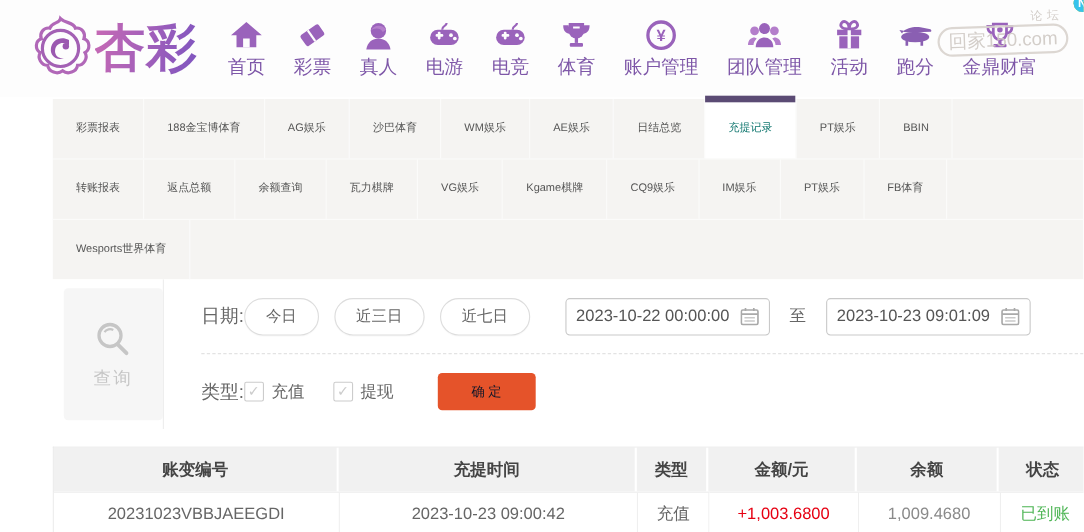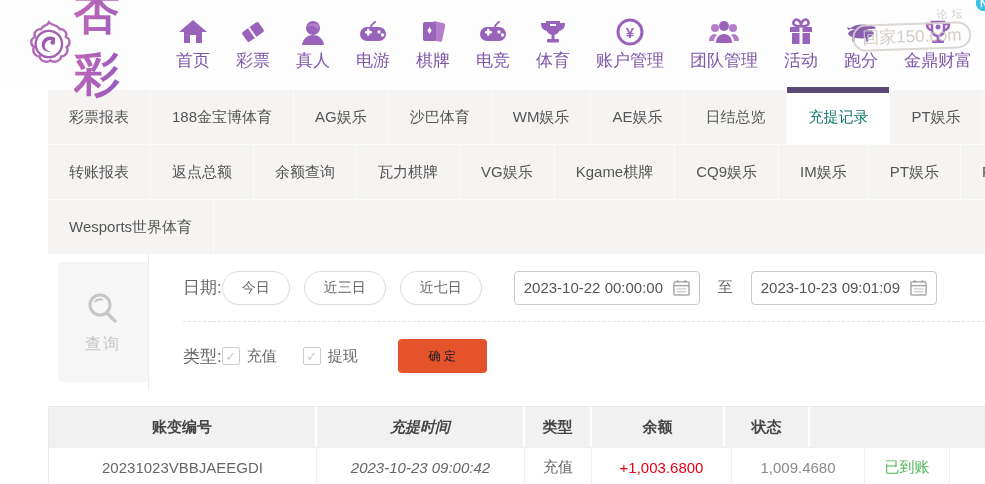--- a/index.html
+++ b/index.html
@@ -21,21 +21,21 @@
   .badge-h { background:#f7da2e; color:#8a7500; }
 
   .watermark { position:absolute; top:8px; right:14px; text-align:center; color:#cfc9c4; transform:rotate(-2deg); opacity:.9; }
   .watermark .wm-small { font-size:11px; letter-spacing:4px; display:block; text-align:right; padding-right:4px; }
   .watermark .wm-main { font-size:17px; border:2px solid #d9d3ce; border-radius:16px; padding:0 8px; display:inline-block; }
 
   
   .tabs { margin:2px 0 0 48px; background:#f5f4f2; }
   .tab-row { display:flex; }
   .tab-row + .tab-row { border-top:1px solid #fbfbfa; }
-  .tab { position:relative; height:54px; line-height:54px; padding:0 21px; font-size:15px; color:#555;
+  .tab { position:relative; height:54px; line-height:54px; padding:0 21px; font-size:10px; color:#555;
     border-right:1px solid #fbfbfa; white-space:nowrap; cursor:pointer; }
   .tab.active { background:#fff; color:#0f766e; }
   .tab.active::before { content:""; position:absolute; top:-3px; left:0; right:0; height:6px; background:#5b4b74; }
 
   
   .panel { margin-left:48px; background:#fff; display:flex; height:136px; }
   .q-side { width:90px; margin:8px 0 8px 10px; background:#f6f6f6; border-radius:4px;
     display:flex; flex-direction:column; align-items:center; justify-content:center; }
   .q-side-label { margin-top:6px; font-size:16px; color:#c6c6c6; letter-spacing:2px; }
   .q-main { flex:1; border-left:1px solid #ededed; padding-left:34px; display:flex; flex-direction:column; }
@@ -56,21 +56,21 @@
   .btn-confirm { margin-left:14px; width:89px; height:34px; background:#e5532a; border:none; border-radius:4px;
     color:#0f172a; font-size:12px; cursor:pointer; font-family:inherit; }
 
   
   .table { margin:16px 0 0 48px; width:945px; border:1px solid #eaeaea; border-bottom:none; }
   .t-row { display:flex; }
   .t-row.head .t-cell { background:#f1f1f1; font-weight:bold; color:#444; border-right:2px solid #fff; }
   .t-cell { height:40px; display:flex; align-items:center; justify-content:center; font-size:15px; color:#666;
     border-right:1px solid #efefef; }
   .t-row.body .t-cell { border-top:1px solid #eee; background:#fff; }
-  .c1{width:268px;} .c2{width:208px;font-style:italic;} .c3{width:67px;} .c4{width:140px;} .c5{width:133px;} .c6{width:85px;}
+  .c1{width:268px;} .c2{width:280px;} .c3{width:67px;} .c4{width:140px;} .c5{width:133px;} .c6{width:85px;}
   .c7{flex:1; border-right:none;}
   .amt { color:#e60012; }
   .bal { color:#8a8a8a; }
   .ok  { color:#4fb656; }
 </style>
 </head>
 <body>
 
 <div class="header">
   <div class="logo">
@@ -115,28 +115,20 @@
       <svg class="nav-icon" viewBox="0 0 32 32">
         <rect x="3" y="11" width="26" height="14" rx="7" fill="#9a63bb"></rect>
         <rect x="8" y="15" width="7" height="2.5" rx="1" fill="#fdfdfd"></rect>
         <rect x="10" y="12.8" width="2.5" height="7" rx="1" fill="#fdfdfd"></rect>
         <circle cx="22" cy="16" r="1.7" fill="#fdfdfd"></circle>
           <circle cx="25.5" cy="19" r="1.7" fill="#fdfdfd"></circle>
         <path d="M14 11c0-4 4-3 4-6" stroke="#9a63bb" stroke-width="2" fill="none"></path>
       </svg>
       <span class="badge badge-h" style="position:absolute; margin-left:30px;">H</span>
       <span class="nav-label">电游</span>
-    </div>
-    <div class="nav-item">
-      <svg class="nav-icon" viewBox="0 0 32 32">
-        <rect x="14" y="6" width="13" height="19" rx="2" fill="#b47ecb" transform="rotate(12 20 15)"></rect>
-        <rect x="6" y="6" width="13" height="19" rx="2" fill="#9a63bb"></rect>
-        <path d="M12.5 11 l2.2 3.5 -2.2 3.5 -2.2 -3.5 z" fill="#fdfdfd"></path>
-      </svg>
-      <span class="nav-label">棋牌</span>
     </div>
     <div class="nav-item">
       <svg class="nav-icon" viewBox="0 0 32 32">
         <rect x="3" y="11" width="26" height="14" rx="7" fill="#9a63bb"></rect>
         <rect x="8" y="15" width="7" height="2.5" rx="1" fill="#fdfdfd"></rect>
         <rect x="10" y="12.8" width="2.5" height="7" rx="1" fill="#fdfdfd"></rect>
         <circle cx="22" cy="16" r="1.7" fill="#fdfdfd"></circle>
           <circle cx="25.5" cy="19" r="1.7" fill="#fdfdfd"></circle>
         <path d="M18 11c0-4 4-3 4-6" stroke="#9a63bb" stroke-width="2" fill="none"></path>
       </svg>
@@ -295,20 +287,21 @@
       <button class="btn-confirm">确 定</button>
     </div>
   </div>
 </div>
 
 <div class="table">
   <div class="t-row head">
     <div class="t-cell c1">账变编号</div>
     <div class="t-cell c2">充提时间</div>
     <div class="t-cell c3">类型</div>
+    <div class="t-cell c4">金额/元</div>
     <div class="t-cell c5">余额</div>
     <div class="t-cell c6">状态</div>
     <div class="t-cell c7"></div>
   </div>
   <div class="t-row body">
     <div class="t-cell c1">20231023VBBJAEEGDI</div>
     <div class="t-cell c2">2023-10-23 09:00:42</div>
     <div class="t-cell c3">充值</div>
     <div class="t-cell c4 amt">+1,003.6800</div>
     <div class="t-cell c5 bal">1,009.4680</div>

